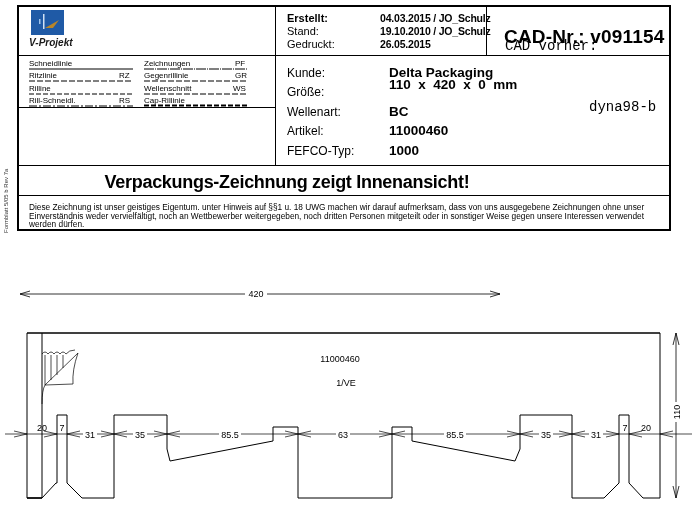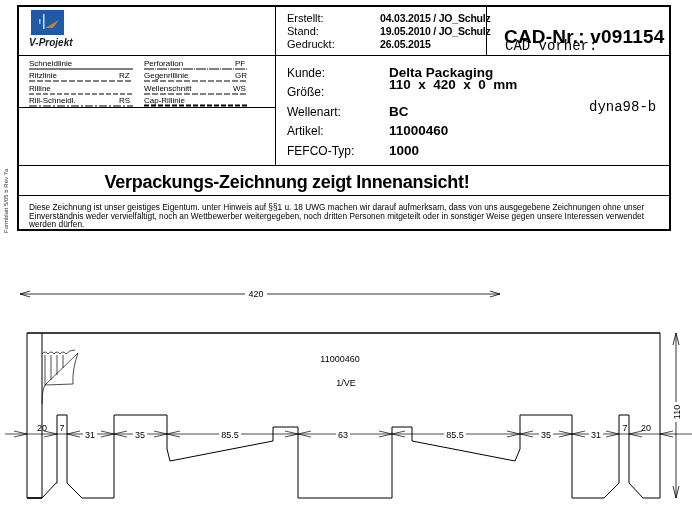--- a/index.html
+++ b/index.html
@@ -59,21 +59,21 @@
     <svg class="abs" style="left:10px; top:86px;" width="104" height="2">
         <line x1="0" y1="1" x2="104" y2="1" stroke="#000" stroke-width="1" stroke-dasharray="5,2"></line>
       </svg>
 
     <div class="legend-item" style="left:10px; top:89px;">Rill-Schneidl.</div>
     <div class="legend-item" style="left:100px; top:89px;">RS</div>
     <svg class="abs" style="left:10px; top:98px;" width="104" height="2">
         <line x1="0" y1="1" x2="104" y2="1" stroke="#000" stroke-width="1" stroke-dasharray="8,2,2,2"></line>
       </svg>
 
-    <div class="legend-item" style="left:125px; top:52px;">Perforation</div>
+    <div class="legend-item" style="left:125px; top:52px;">Zeichnungen</div>
     <div class="legend-item" style="left:216px; top:52px;">PF</div>
     <svg class="abs" style="left:125px; top:61px;" width="104" height="2">
         <line x1="0" y1="1" x2="104" y2="1" stroke="#000" stroke-width="1" stroke-dasharray="10,1,1,1"></line>
       </svg>
 
     <div class="legend-item" style="left:125px; top:64px;">Gegenrillinie</div>
     <div class="legend-item" style="left:216px; top:64px;">GR</div>
     <svg class="abs" style="left:125px; top:73px;" width="104" height="2">
         <line x1="0" y1="1" x2="104" y2="1" stroke="#000" stroke-width="1" stroke-dasharray="6,2"></line>
       </svg>
@@ -83,24 +83,24 @@
     <svg class="abs" style="left:125px; top:86px;" width="104" height="2">
         <line x1="0" y1="1" x2="104" y2="1" stroke="#000" stroke-width="1" stroke-dasharray="6,2"></line>
       </svg>
 
     <div class="legend-item" style="left:125px; top:89px;">Cap-Rillinie</div>
     <svg class="abs" style="left:125px; top:97px;" width="104" height="3">
         <line x1="0" y1="1.5" x2="104" y2="1.5" stroke="#000" stroke-width="2.2" stroke-dasharray="5,2"></line>
       </svg>
   </div>
 
-  <div class="meta-label" style="left:268px; top:5px;">Erstellt:</div>
+  <div class="meta-label" style="left:268px; top:5px;font-weight:bold;">Erstellt:</div>
   <div class="meta-val" style="left:338px; top:5px;">04.03.2015 / JO_Schulz</div>
   <div class="meta-label" style="left:268px; top:18px;">Stand:</div>
-  <div class="meta-val" style="left:338px; top:18px;">19.05.2010 / JO_Schulz</div>
+  <div class="meta-val" style="left:338px; top:18px;">19.10.2010 / JO_Schulz</div>
   <div class="meta-label" style="left:268px; top:31px;">Gedruckt:</div>
   <div class="meta-val" style="left:338px; top:31px;">26.05.2015</div>
 
   <div class="cad" style="left:485px; top:12px;margin-top:8px;">CAD-Nr.: v091154</div>
   <div class="small" style="left:486px; top:35px;">CAD vorher:</div>
   <div class="small" style="left:570px; top:52px;margin-top:44px;">dyna98-b</div>
 
   <div class="info-label" style="left:268px; top:58px;">Kunde:</div>
   <div class="info-val" style="left:370px; top:58px;">Delta Packaging</div>
   <div class="info-label" style="left:268px; top:77px;">Größe:</div>

